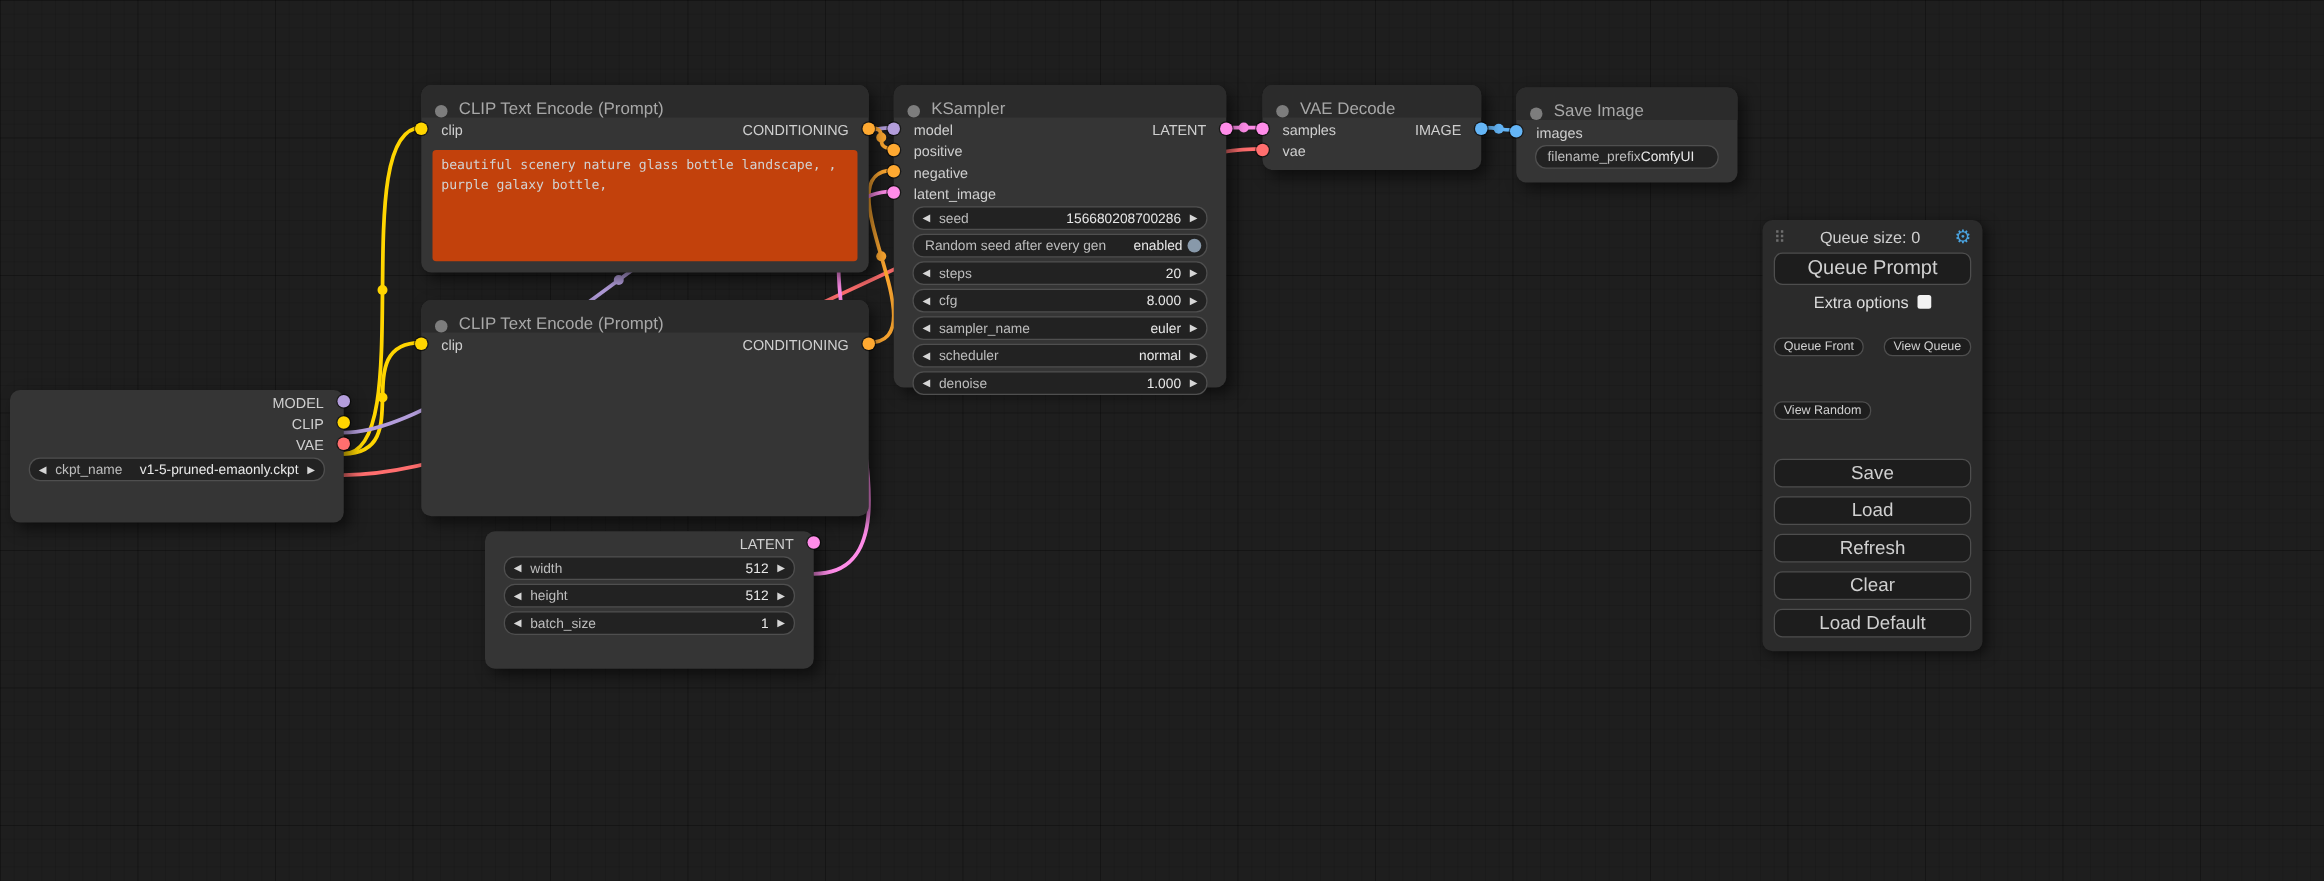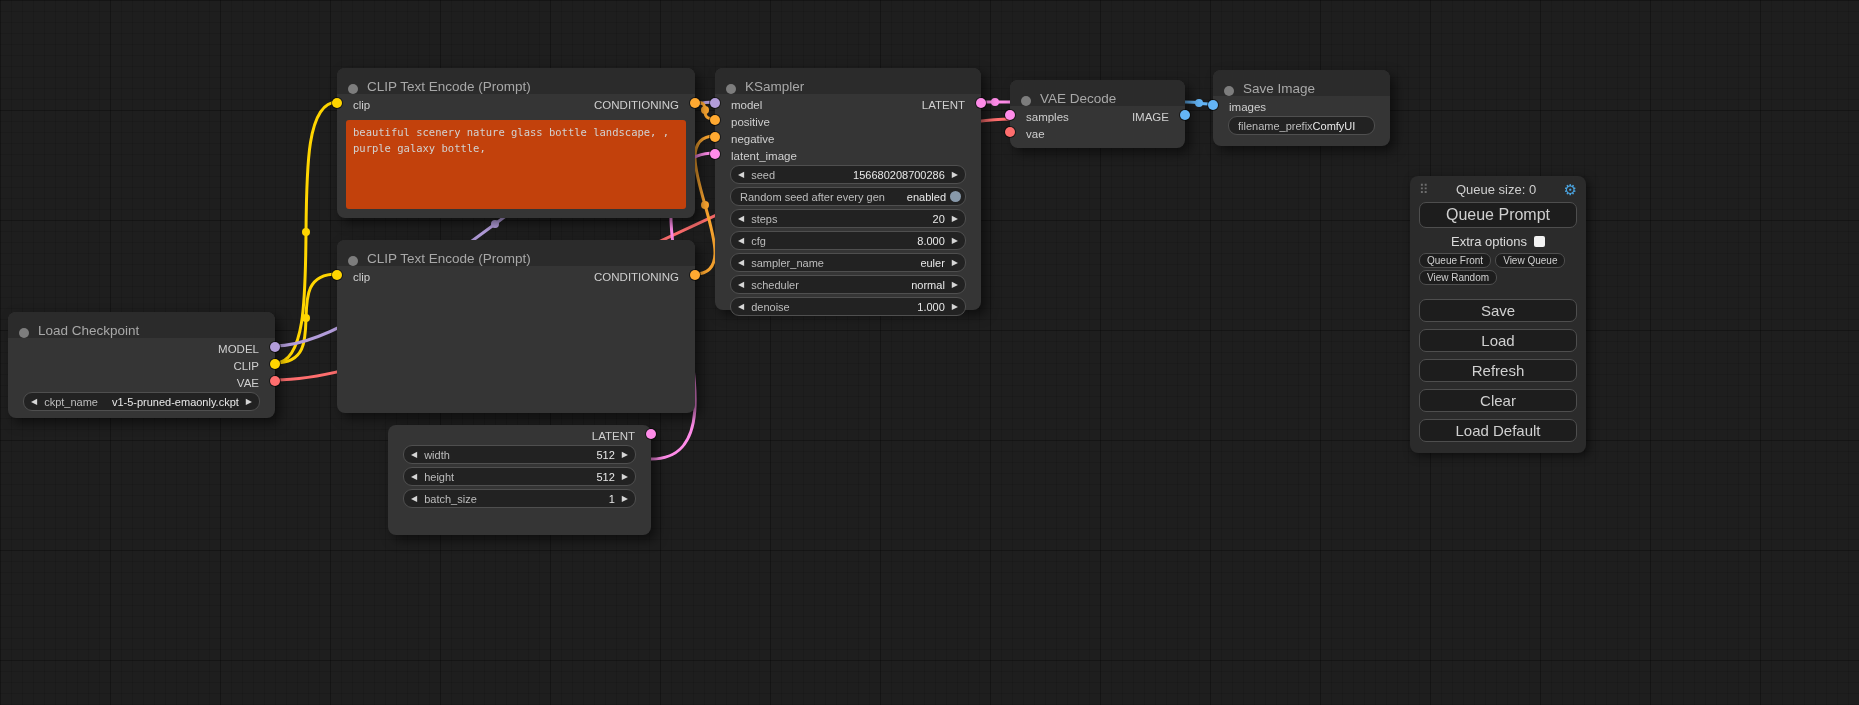--- a/index.html
+++ b/index.html
@@ -79,21 +79,21 @@
   .menu button{
     background:#1d1d1d; color:#d0d0d0; border:1px solid #4e4e4e;
     border-radius:7px; font-family:"Liberation Sans",sans-serif; cursor:pointer;
   }
   .btn-queue-prompt{font-size:16px; padding:3px 16px; margin-top:2px; width:100%}
   .extra-row{
     display:flex; align-items:center; justify-content:center; gap:7px;
     margin:6px 0 3px; font-size:13px; color:#dcdcdc;
   }
   .checkbox{width:11px;height:11px;background:#f2f2f2;border-radius:2px;flex:none}
-  .small-row{display:flex;justify-content:flex-start;gap:4px;margin:1px 0}
+  .small-row{display:flex;justify-content:space-between;gap:4px;margin:18px 0}
   .btn-small{font-size:10px;padding:1px 7px;border-radius:9px}
   .btn-big{font-size:15px;padding:2px 0;margin-top:7px;width:100%}
   .btn-big.first{margin-top:13px}
 </style>
 </head>
 <body>
 
 <div class="canvas-bg"></div>
 
 <svg class="wires" width="1859" height="705">
@@ -111,24 +111,20 @@
   <circle cx="495" cy="224" r="4" fill="#B39DDB"></circle>
   <circle cx="642" cy="250" r="4" fill="#FF6E6E"></circle>
   <circle cx="705" cy="110" r="4" fill="#FFA931"></circle>
   <circle cx="705" cy="205" r="4" fill="#FFA931"></circle>
   <circle cx="683" cy="306" r="4" fill="#FF8CE9"></circle>
   <circle cx="995" cy="102" r="4" fill="#FF8CE9"></circle>
   <circle cx="1199" cy="103" r="4" fill="#64B5F6"></circle>
 </svg>
 
 <div class="node" style="left:8px;top:312px;width:267px;height:106px">
-  <div class="node-title">
-    <span class="tdot"></span>
-    <span class="ttext">Load Checkpoint</span>
-  </div>
   <div class="slot-row">
     <span class="slot-label out">MODEL</span>
     <span class="port out" style="background-color: rgb(179, 157, 219);"></span>
   </div>
   <div class="slot-row">
     <span class="slot-label out">CLIP</span>
     <span class="port out" style="background-color: rgb(255, 213, 0);"></span>
   </div>
   <div class="slot-row">
     <span class="slot-label out">VAE</span>
@@ -253,21 +249,21 @@
     <span class="warrow">▶</span>
   </div>
   <div class="widget">
     <span class="warrow">◀</span>
     <span class="wname">denoise</span>
     <span class="wvalue">1.000</span>
     <span class="warrow">▶</span>
   </div>
 </div>
 
-<div class="node" style="left:1010px;top:80px;width:175px;height:68px">
+<div class="node" style="left:1010px;top:68px;width:175px;height:68px">
   <div class="node-title">
     <span class="tdot"></span>
     <span class="ttext">VAE Decode</span>
   </div>
   <div class="slot-row">
     <span class="port in" style="background-color: rgb(255, 140, 233);"></span>
     <span class="slot-label in">samples</span>
     <span class="slot-label out">IMAGE</span>
     <span class="port out" style="background-color: rgb(100, 181, 246);"></span>
   </div>

